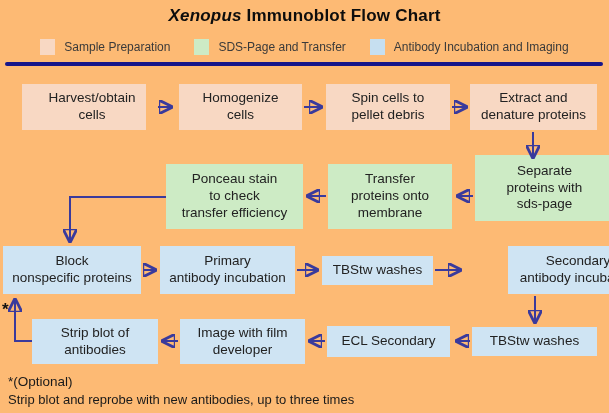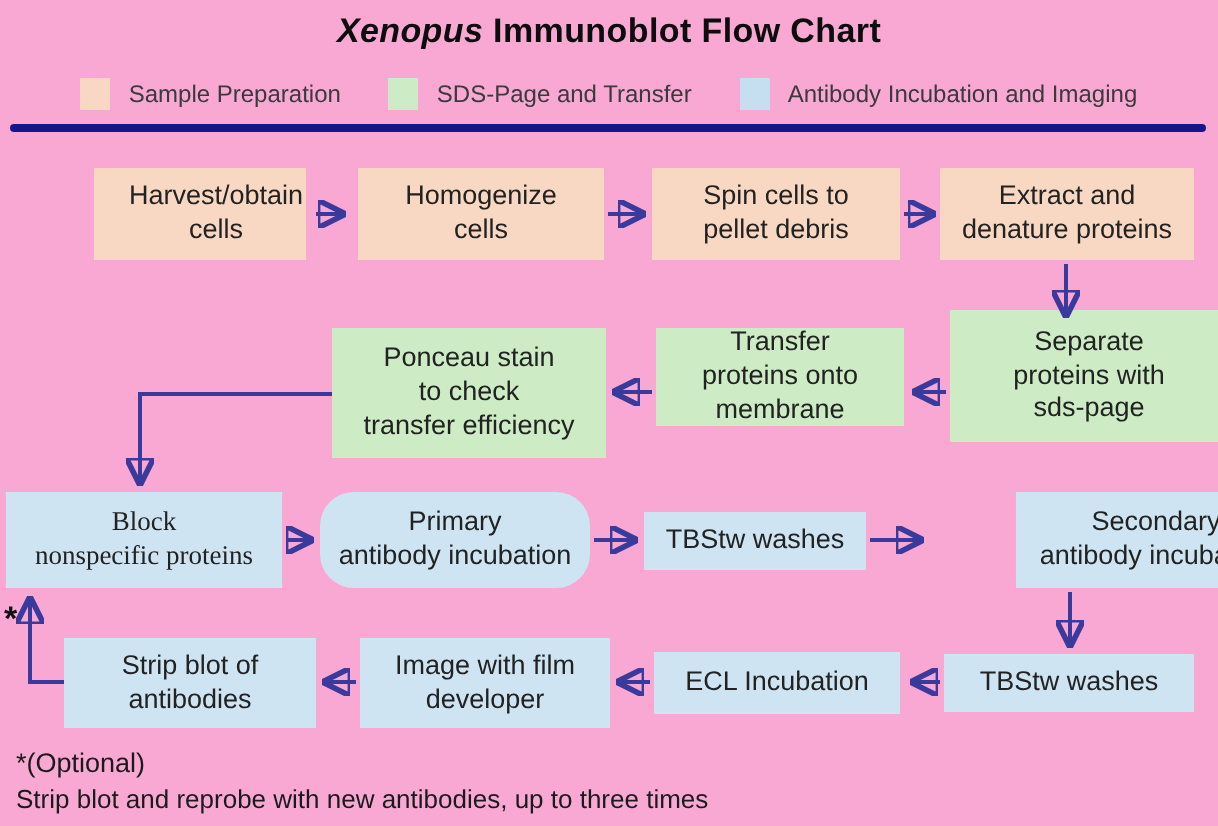--- a/index.html
+++ b/index.html
@@ -1,18 +1,18 @@
 <!DOCTYPE html>
 <html><head>
 <meta charset="utf-8">
 <style>
   * { margin:0; padding:0; box-sizing:border-box; }
   html,body { background:#ffffff; }
   body { font-family:"Liberation Sans", sans-serif; }
-  #canvas { position:relative; width:609px; height:413px; background:#f9a8d4; overflow:hidden; }
+  #canvas { position:relative; width:609px; height:413px; background:#fdba74; overflow:hidden; }
 
   .title { position:absolute; top:6px; left:0; width:100%; text-align:center;
            font-size:17px; font-weight:bold; color:#0d0d0d; letter-spacing:.2px; }
   .title .species { font-style:italic; }
 
   .legend { position:absolute; top:39px; left:0; width:100%;
             display:flex; justify-content:center; align-items:center; gap:24px; }
   .legend-item { display:flex; align-items:center; gap:9px; }
   .swatch { width:15px; height:16px; display:inline-block; }
   .sw-sample { background:#f8d8c3; }
@@ -56,49 +56,49 @@
       <span class="legend-label">SDS-Page and Transfer</span>
     </div>
     <div class="legend-item">
       <span class="swatch sw-ab"></span>
       <span class="legend-label">Antibody Incubation and Imaging</span>
     </div>
   </div>
 
   <div class="divider"></div>
 
-  <div class="node stage-sample" style="left:47px;  top:84px; width:106px; height:46px;padding-left:16px;">Harvest/obtain
+  <div class="node stage-sample" style="left:22px;  top:84px; width:124px; height:46px;padding-left:16px;">Harvest/obtain
 cells</div>
   <div class="node stage-sample" style="left:179px; top:84px; width:123px; height:46px;">Homogenize
 cells</div>
   <div class="node stage-sample" style="left:326px; top:84px; width:124px; height:46px;">Spin cells to
 pellet debris</div>
   <div class="node stage-sample" style="left:470px; top:84px; width:127px; height:46px;">Extract and
 denature proteins</div>
 
   <div class="node stage-sds" style="left:475px; top:155px; width:139px; height:66px;">Separate
 proteins with
 sds-page</div>
-  <div class="node stage-sds" style="left:328px; top:164px; width:124px; height:49px;">Transfer
+  <div class="node stage-sds" style="left:328px; top:164px; width:124px; height:65px;">Transfer
 proteins onto
 membrane</div>
   <div class="node stage-sds" style="left:166px; top:164px; width:137px; height:65px;">Ponceau stain
 to check
 transfer efficiency</div>
 
-  <div class="node stage-ab" style="left:3px;   top:246px; width:138px; height:48px;font-family:Liberation Serif, serif;">Block
+  <div class="node stage-ab" style="left:3px;   top:246px; width:138px; height:48px;">Block
 nonspecific proteins</div>
-  <div class="node stage-ab" style="left:160px; top:246px; width:135px; height:48px;border-radius:17px;">Primary
+  <div class="node stage-ab" style="left:160px; top:246px; width:135px; height:48px;">Primary
 antibody incubation</div>
   <div class="node stage-ab" style="left:322px; top:256px; width:111px; height:29px;">TBStw washes</div>
   <div class="node stage-ab" style="left:465px; top:246px; width:140px; height:48px;margin-left:43px;">Secondary
 antibody incubation</div>
 
   <div class="node stage-ab" style="left:472px; top:327px; width:125px; height:29px;">TBStw washes</div>
-  <div class="node stage-ab" style="left:327px; top:326px; width:123px; height:31px;">ECL Incubation</div>
+  <div class="node stage-ab" style="left:327px; top:326px; width:123px; height:31px;">ECL Secondary</div>
   <div class="node stage-ab" style="left:180px; top:319px; width:125px; height:45px;">Image with film
 developer</div>
   <div class="node stage-ab" style="left:32px;  top:319px; width:126px; height:45px;">Strip blot of
 antibodies</div>
 
   <svg class="connectors" viewBox="0 0 609 413" xmlns="http://www.w3.org/2000/svg">
     <defs>
       <marker id="ah" viewBox="0 0 10 10" refX="8" refY="5" markerWidth="7" markerHeight="7" orient="auto-start-reverse">
         <path d="M0,0 L10,5 L0,10 z" fill="#3a3a9c" stroke="none"></path>
       </marker>

